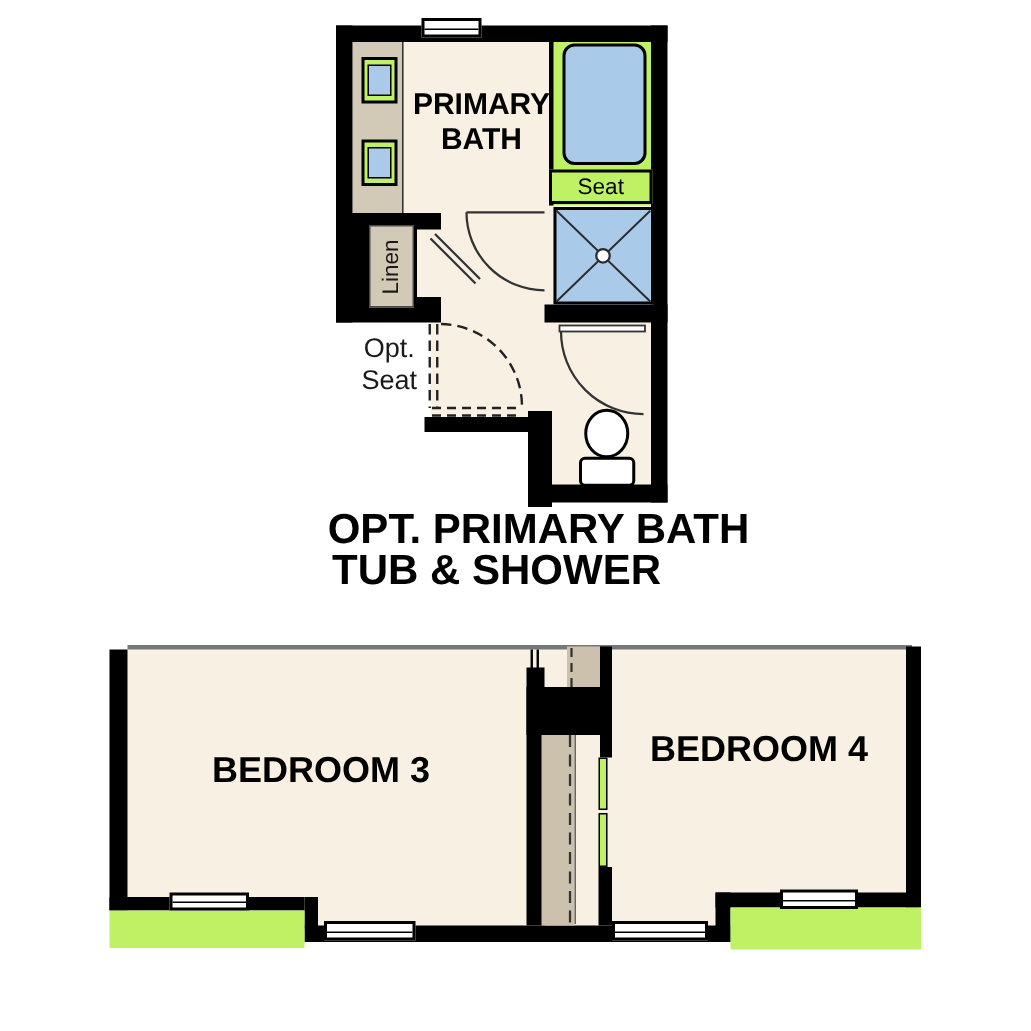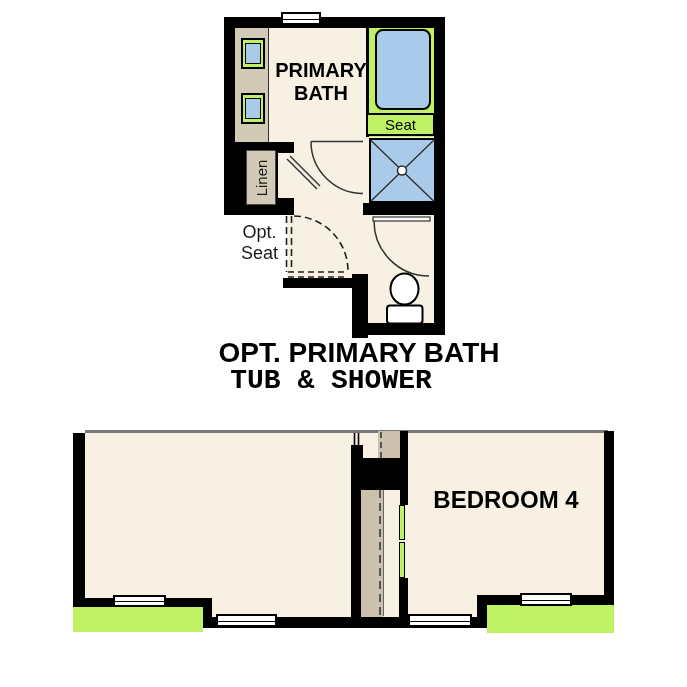--- a/index.html
+++ b/index.html
@@ -64,21 +64,21 @@
       <div>PRIMARY</div>
       <div>BATH</div>
     </div>
     <div class="abs label center-origin" style="left:261px;top:178px;font-size:15px;transform:translate(-50%,-50%) rotate(-90deg);color:#1a1a1a;">Linen</div>
     <div class="abs label" style="left:238px;top:222px;width:43px;text-align:center;font-size:18px;line-height:21px;color:#1a1a1a;">
       <div>Opt.</div>
       <div>Seat</div>
     </div>
 
     <div class="abs label bold center-origin" style="left:331px;top:353px;font-size:28px;margin-left:28px;">OPT. PRIMARY BATH</div>
-    <div class="abs label bold center-origin" style="left:331px;top:380px;font-size:28px;font-family:Liberation Mono, monospace;">TUB &amp; SHOWER</div>
+    <div class="abs label bold center-origin" style="left:331px;top:380px;font-size:28px;">TUB &amp; SHOWER</div>
   </div>
 
   <div class="abs" style="left:0;top:420px;width:687px;height:267px;">
 
     <div class="abs floor" style="left:85px;top:13px;width:519px;height:184px;"></div>
 
     <div class="abs" style="left:85px;top:10px;width:523px;height:3px;background:#777;"></div>
 
     <div class="abs wall" style="left:73px;top:13px;width:12px;height:174px;"></div>
     <div class="abs wall" style="left:604px;top:11px;width:10px;height:174px;"></div>
@@ -107,20 +107,21 @@
     <div class="abs stair-tan" style="left:378px;top:11px;width:22px;height:27px;"></div>
     <div class="abs wall" style="left:400px;top:11px;width:8px;height:27px;"></div>
     <div class="abs wall" style="left:351px;top:25px;width:12px;height:172px;"></div>
     <div class="abs wall" style="left:351px;top:38px;width:57px;height:32px;"></div>
     <div class="abs stair-tan" style="left:361px;top:70px;width:22px;height:127px;"></div>
     <div class="abs wall" style="left:400px;top:70px;width:8px;height:15px;"></div>
     <div class="abs white" style="left:399px;top:85px;width:6px;height:35px;border:1px solid #000;"></div>
     <div class="abs white" style="left:399px;top:122px;width:6px;height:36px;border:1px solid #000;"></div>
     <div class="abs wall" style="left:399px;top:158px;width:9px;height:39px;"></div>
 
+    <div class="abs label bold center-origin" style="left:214px;top:94px;font-size:24px;">BEDROOM 3</div>
     <div class="abs label bold center-origin" style="left:506px;top:56px;font-size:24px;margin-top:24px;">BEDROOM 4</div>
   </div>
 
   <svg width="687" height="687" viewBox="0 0 687 687">
 
     <g>
       <line x1="371" y1="140.5" x2="433.5" y2="201" stroke="#2b2b2b" stroke-width="1.3"></line>
       <line x1="433.5" y1="140.5" x2="371" y2="201" stroke="#2b2b2b" stroke-width="1.3"></line>
       <circle cx="402" cy="170.5" r="4.5" fill="#fff" stroke="#2b2b2b" stroke-width="1.5"></circle>
     </g>

